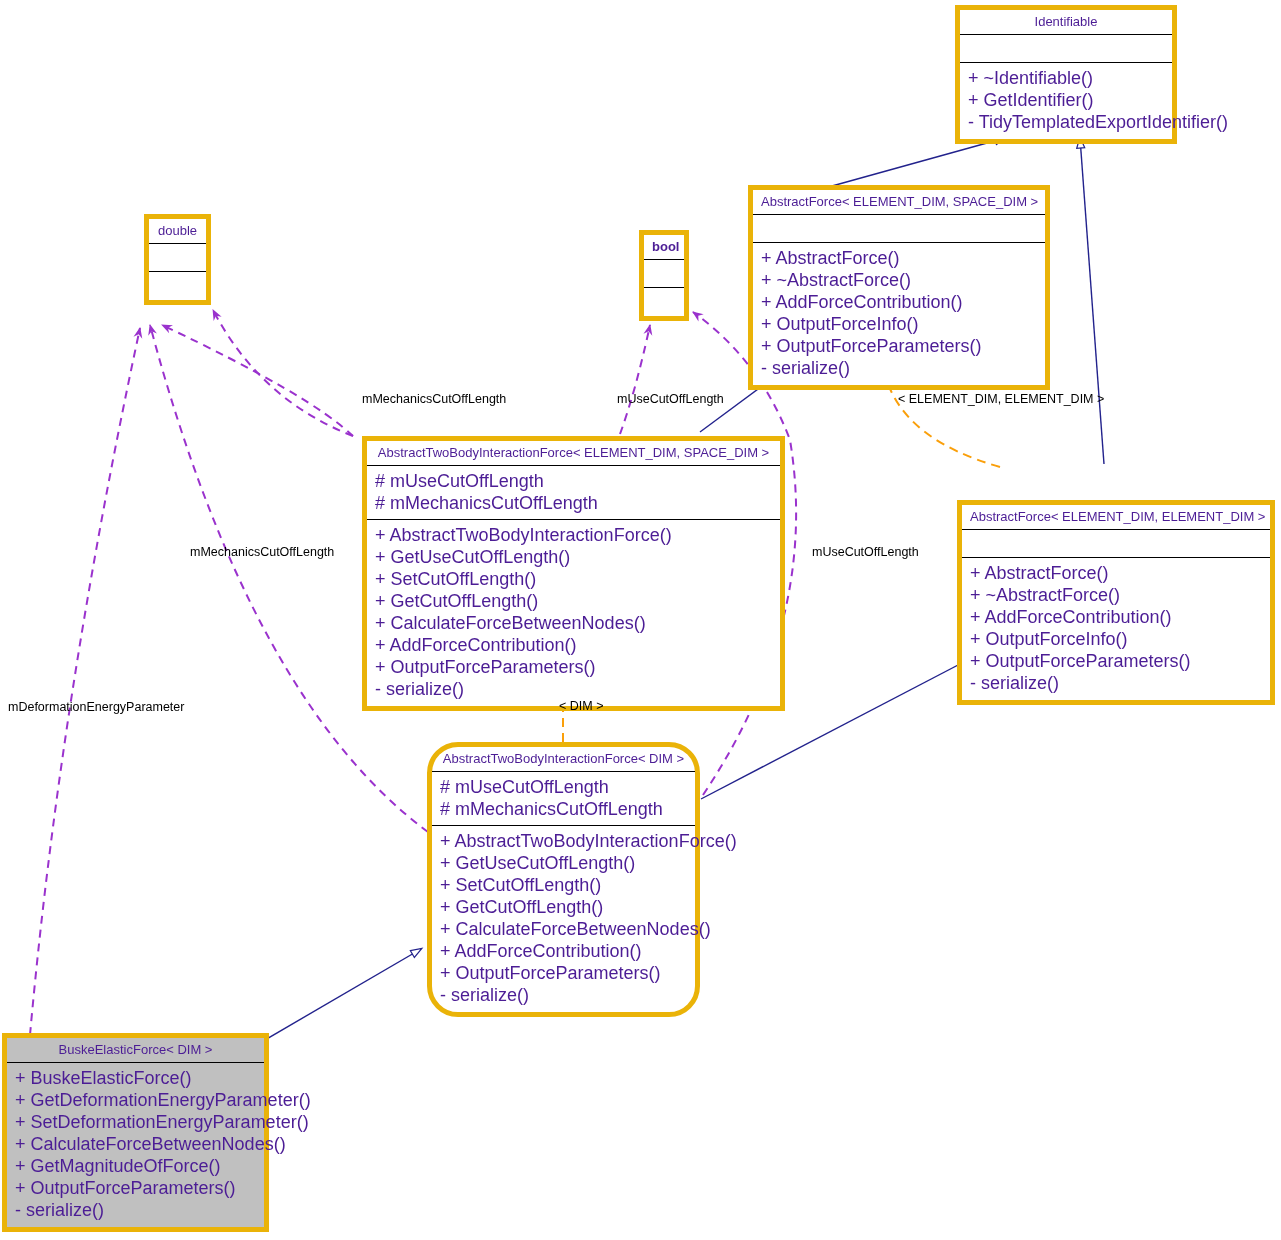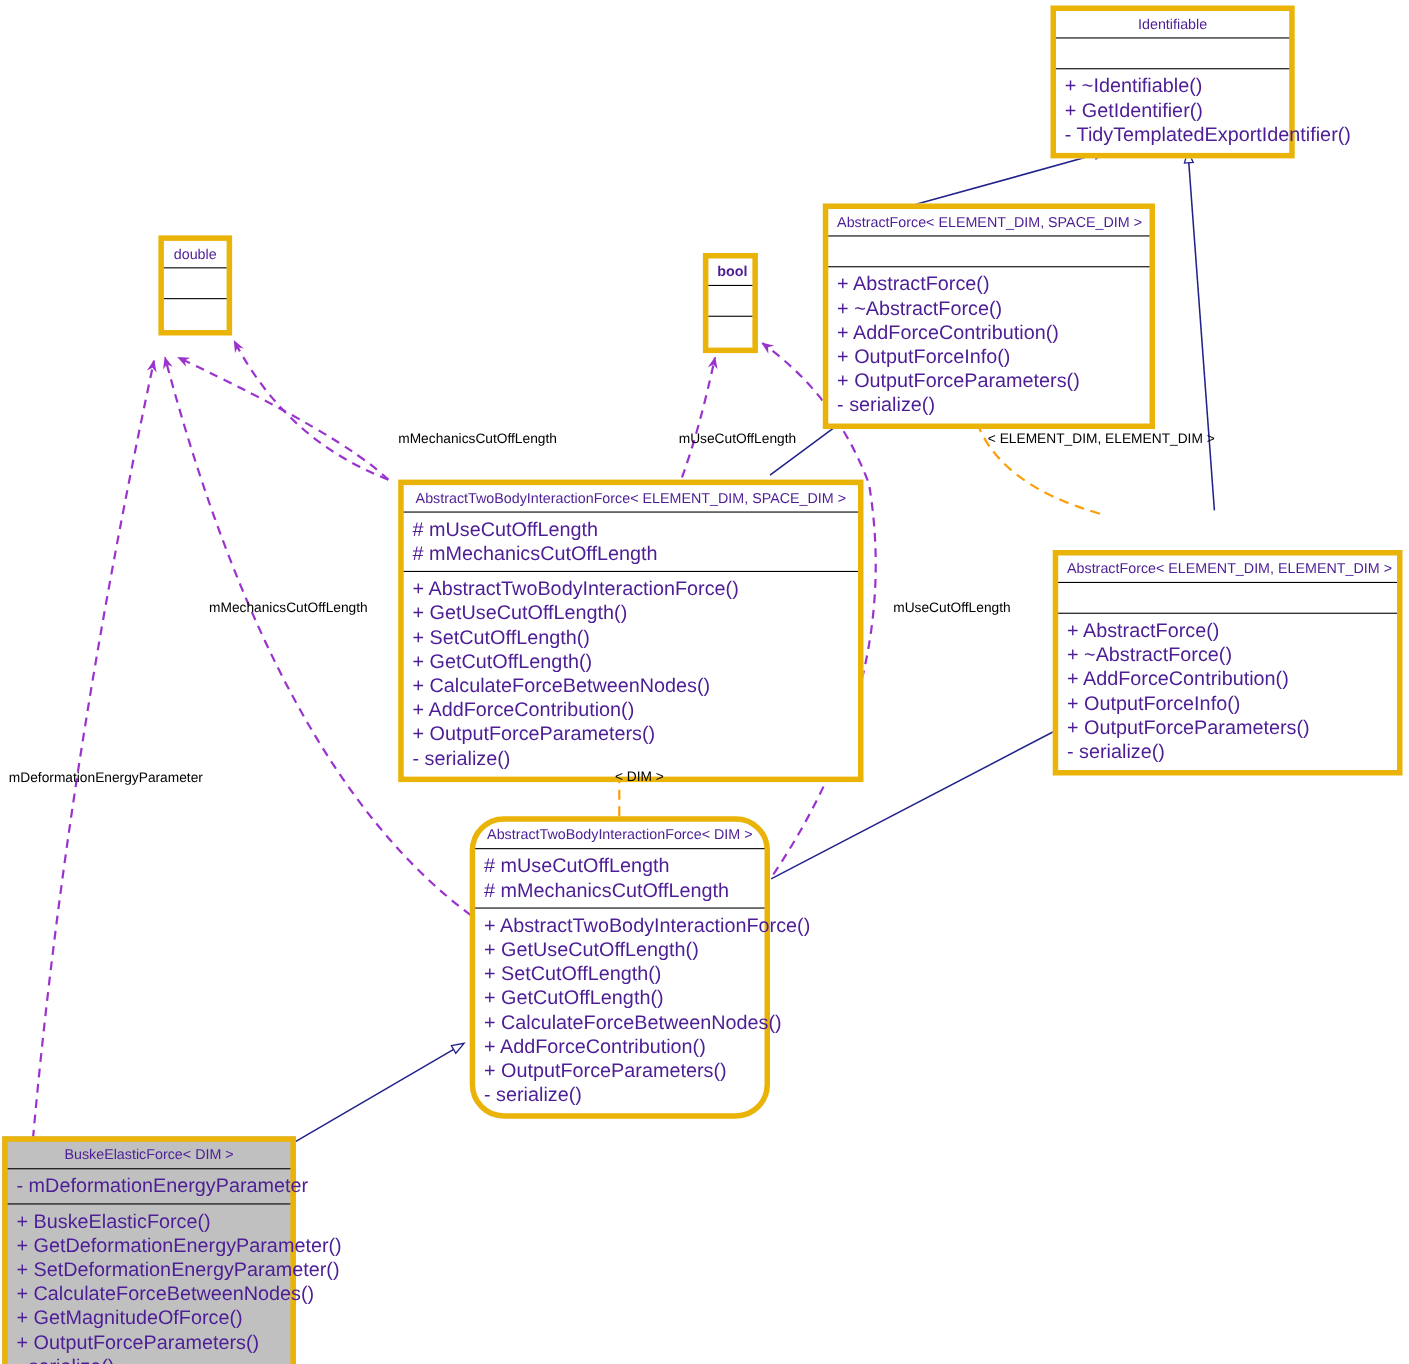--- a/index.html
+++ b/index.html
@@ -170,23 +170,20 @@
       <div class="uml-row">+ GetCutOffLength()</div>
       <div class="uml-row">+ CalculateForceBetweenNodes()</div>
       <div class="uml-row">+ AddForceContribution()</div>
       <div class="uml-row">+ OutputForceParameters()</div>
       <div class="uml-row">- serialize()</div>
     </div>
   </div>
 
   <div class="uml-class filled" style="left:2px;top:1033px;width:267px;">
     <div class="uml-title">BuskeElasticForce&lt; DIM &gt;</div>
-    <div class="uml-attrs">
-      <div class="uml-row">- mDeformationEnergyParameter</div>
-    </div>
     <div class="uml-ops">
       <div class="uml-row">+ BuskeElasticForce()</div>
       <div class="uml-row">+ GetDeformationEnergyParameter()</div>
       <div class="uml-row">+ SetDeformationEnergyParameter()</div>
       <div class="uml-row">+ CalculateForceBetweenNodes()</div>
       <div class="uml-row">+ GetMagnitudeOfForce()</div>
       <div class="uml-row">+ OutputForceParameters()</div>
       <div class="uml-row">- serialize()</div>
     </div>
   </div>

